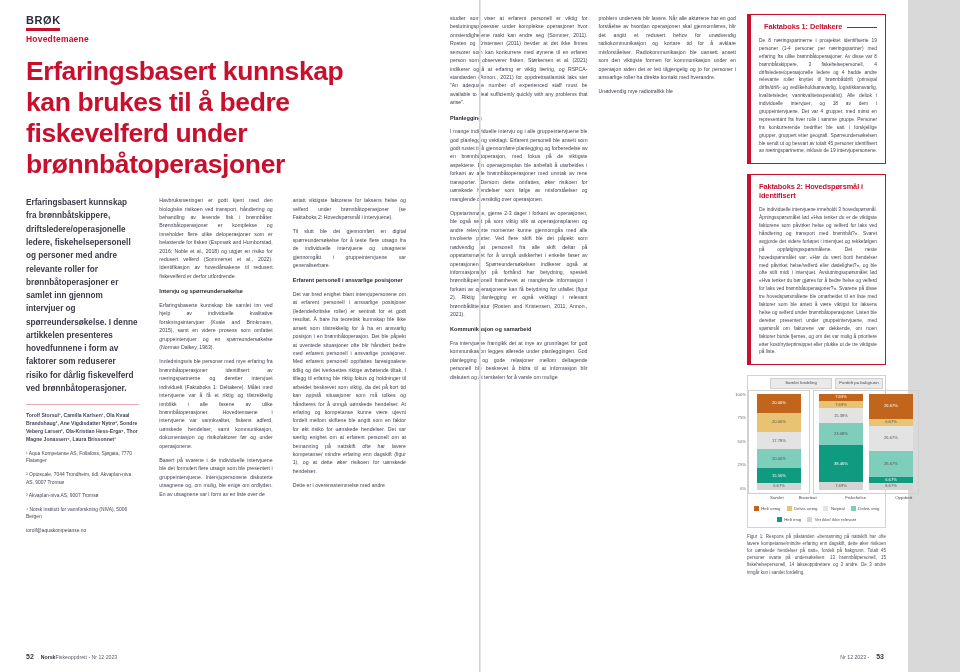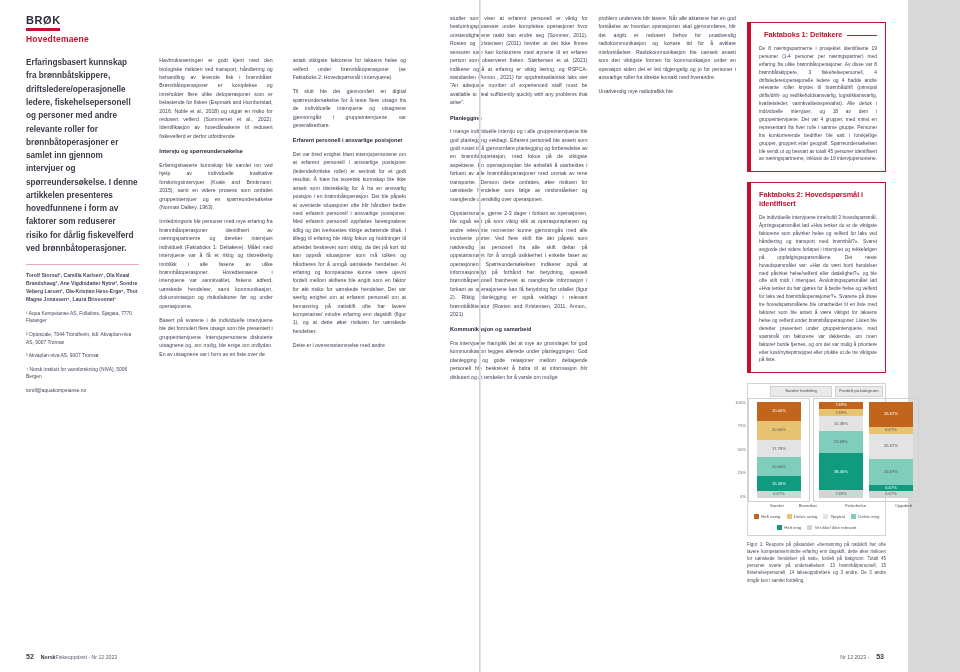--- a/index.html
+++ b/index.html
@@ -61,21 +61,21 @@
   }
 
   
   .cols3r { display:flex; gap:11px; }
   .colr { width:139px; }
 
   .factbox {
     border:1.2px solid #c8102e;
     border-left:4px solid #c8102e;
     padding:7px 8px 8px 8px;
-    margin:8px 0 10px 0;
+    margin:0 0 10px 0;
     position:relative;
     background:#fff;
   }
   .factbox-title {
     color:#c8102e; font-size:7.4px; font-weight:bold;
     margin:0 0 6px 0; letter-spacing:-0.1px;
     display:flex; align-items:center; gap:5px;
   }
   .factbox-title .tline { flex:1; height:1px; background:#c8102e; margin-top:1px; }
   .factbox-body { font-size:4.85px; line-height:1.63; color:#3f3f52; text-align:justify; }
@@ -146,20 +146,21 @@
 <div class="spread">
 
   <div class="page page-left">
 
     <div class="masthead">
       <div class="brand-word">BRØK</div>
       <div class="brand-rule"></div>
       <div class="brand-sub">Hovedtemaene</div>
     </div>
 
+    <h1 class="headline">Erfaringsbasert kunnskap kan brukes til å bedre fiskevelferd under brønnbåtoperasjoner</h1>
 
     <div class="cols3">
 
       <div class="col col-narrow">
         <div class="lead">Erfaringsbasert kunnskap fra brønnbåtskippere, driftsledere/operasjonelle ledere, fiskehelsepersonell og personer med andre relevante roller for brønnbåtoperasjoner er samlet inn gjennom intervjuer og spørreundersøkelse. I denne artikkelen presenteres hovedfunnene i form av faktorer som reduserer risiko for dårlig fiskevelferd ved brønnbåtoperasjoner.</div>
         <div class="hr-red"></div>
         <div class="authors">Torolf Storsul¹, Camilla Karlsen¹, Ola Kvaal Brandshaug², Ane Vigdisdatter Nytrø³, Sondre Veberg Larsen², Ola-Kristian Hess-Erga⁴, Thor Magne Jonassen⁴, Laura Brissonnet¹</div>
         <div class="affil">¹ Aqua Kompetanse AS, Follafoss, Sjøgata, 7770 Flatanger</div>
         <div class="affil">² Optoscale, 7044 Trondheim, tidl. Akvaplan-niva AS, 9007 Tromsø</div>
         <div class="affil">³ Akvaplan-niva AS, 9007 Tromsø</div>

